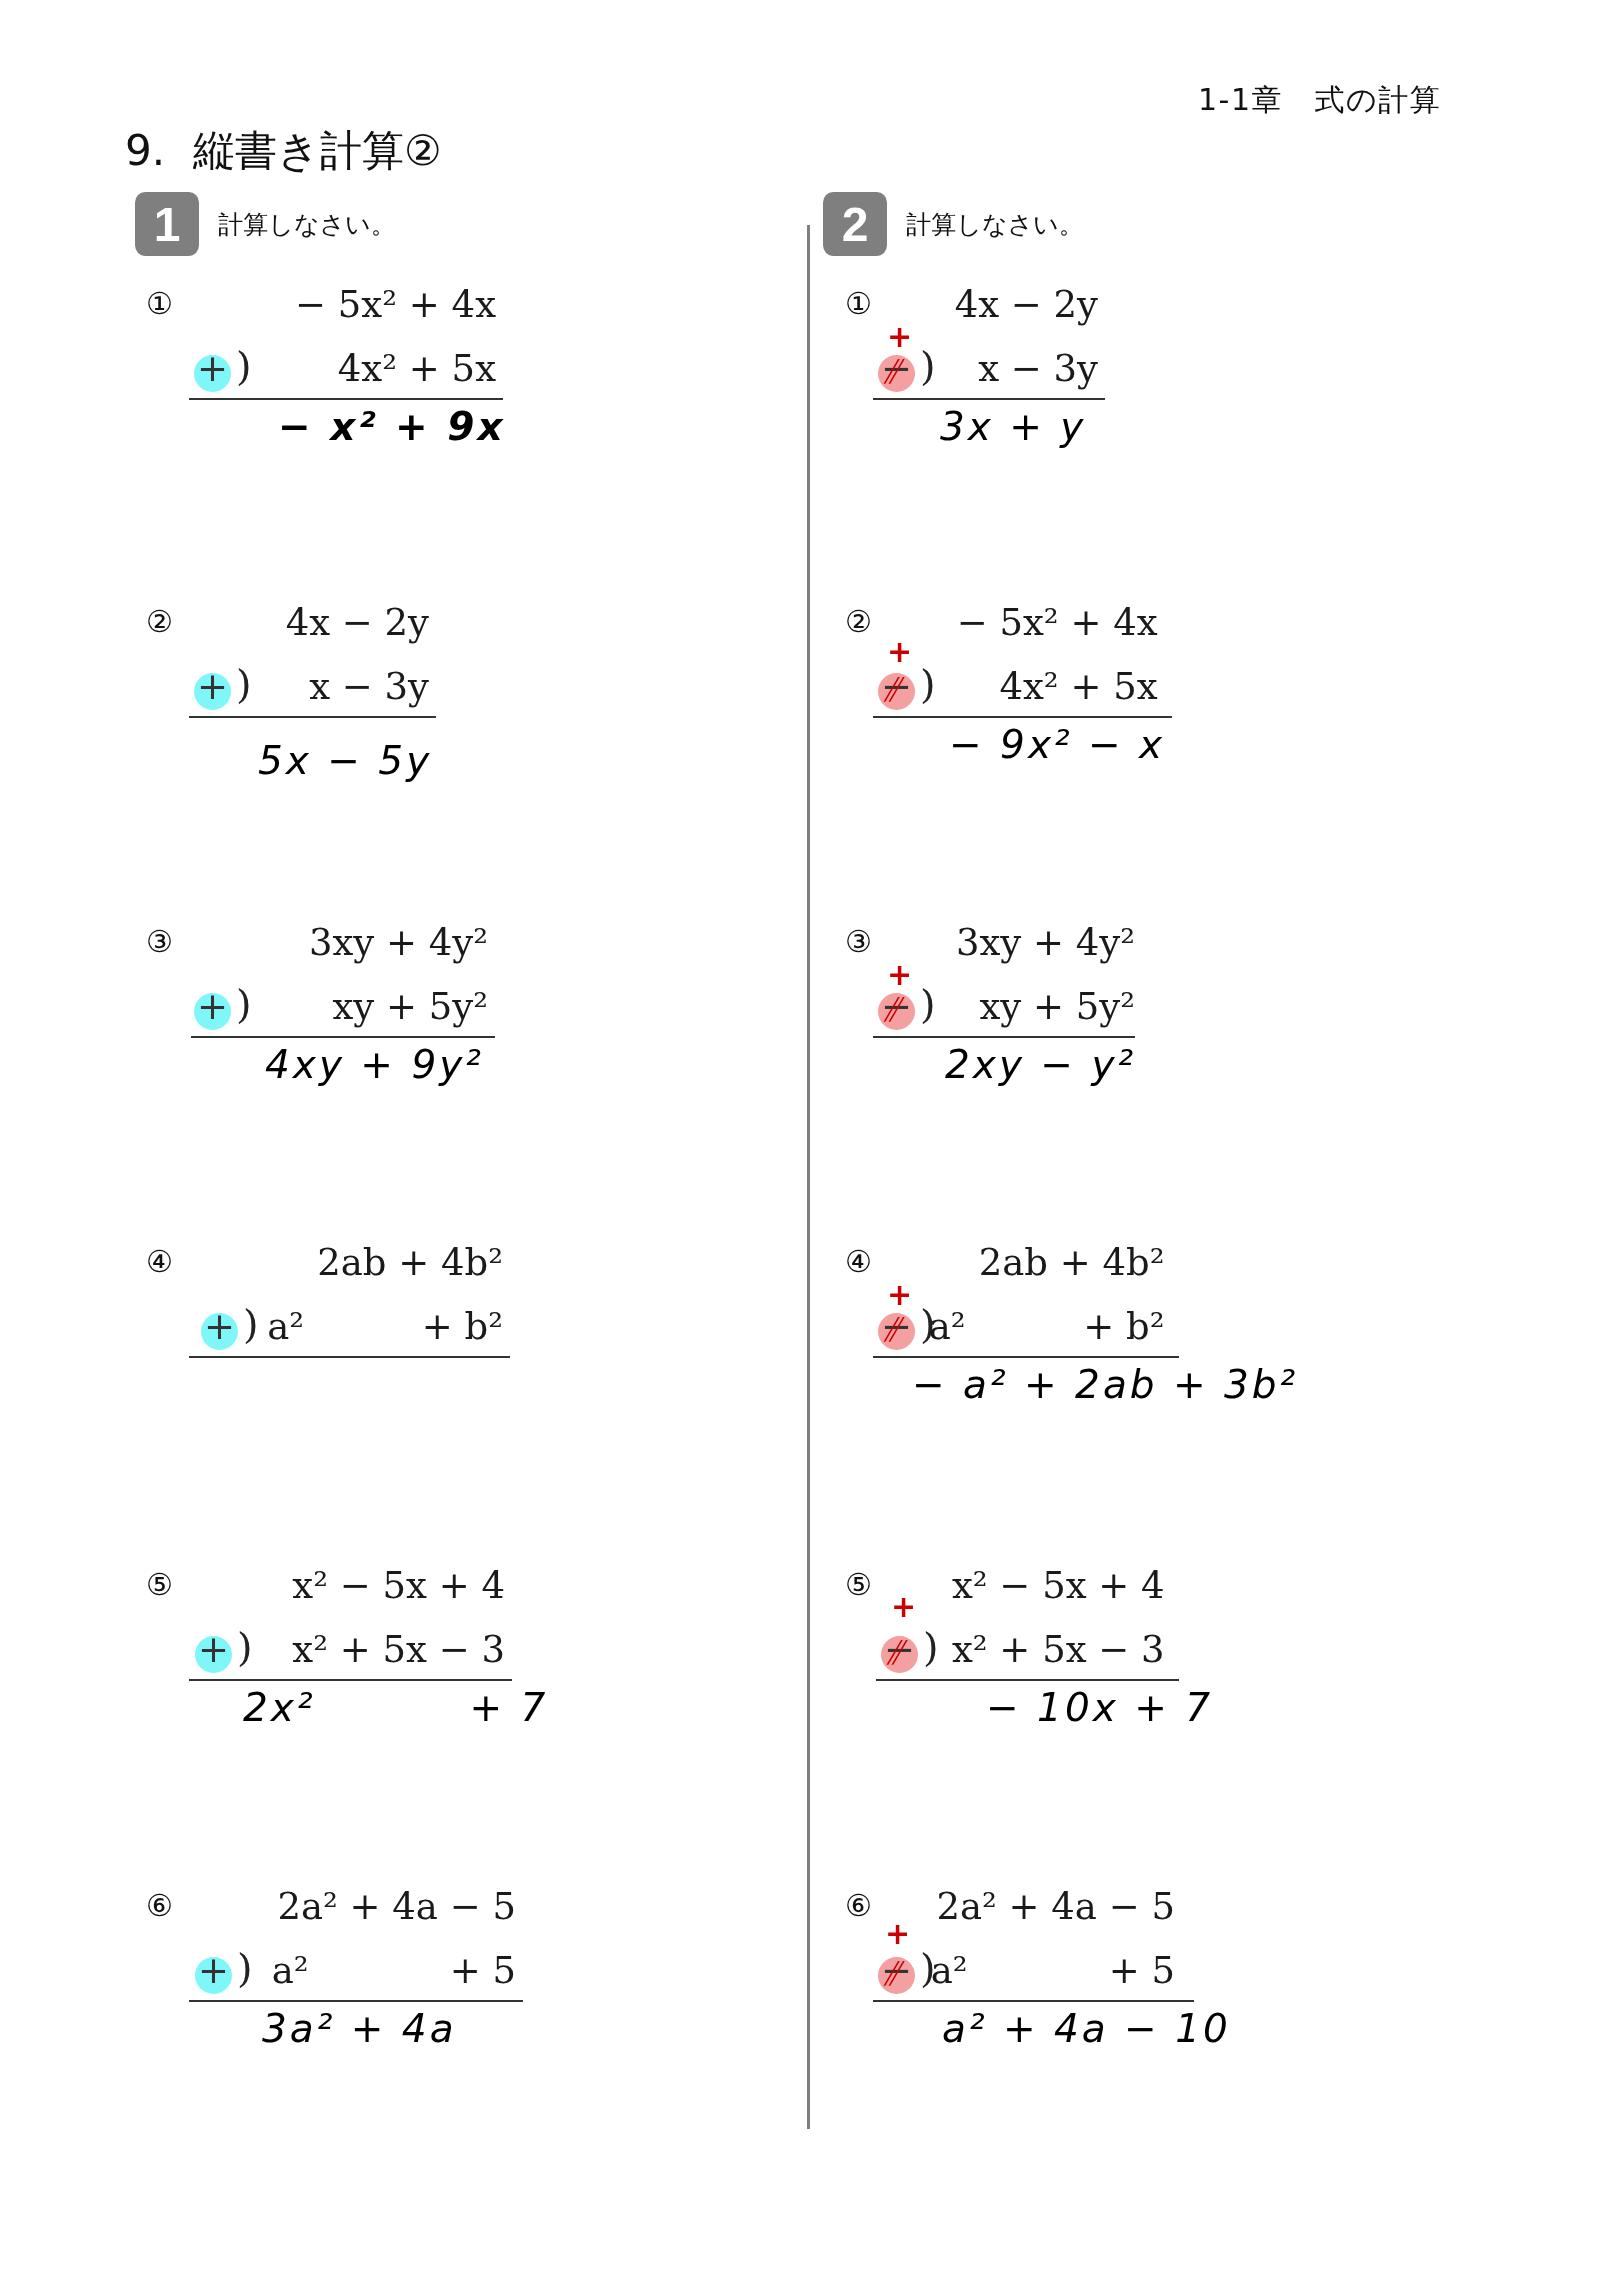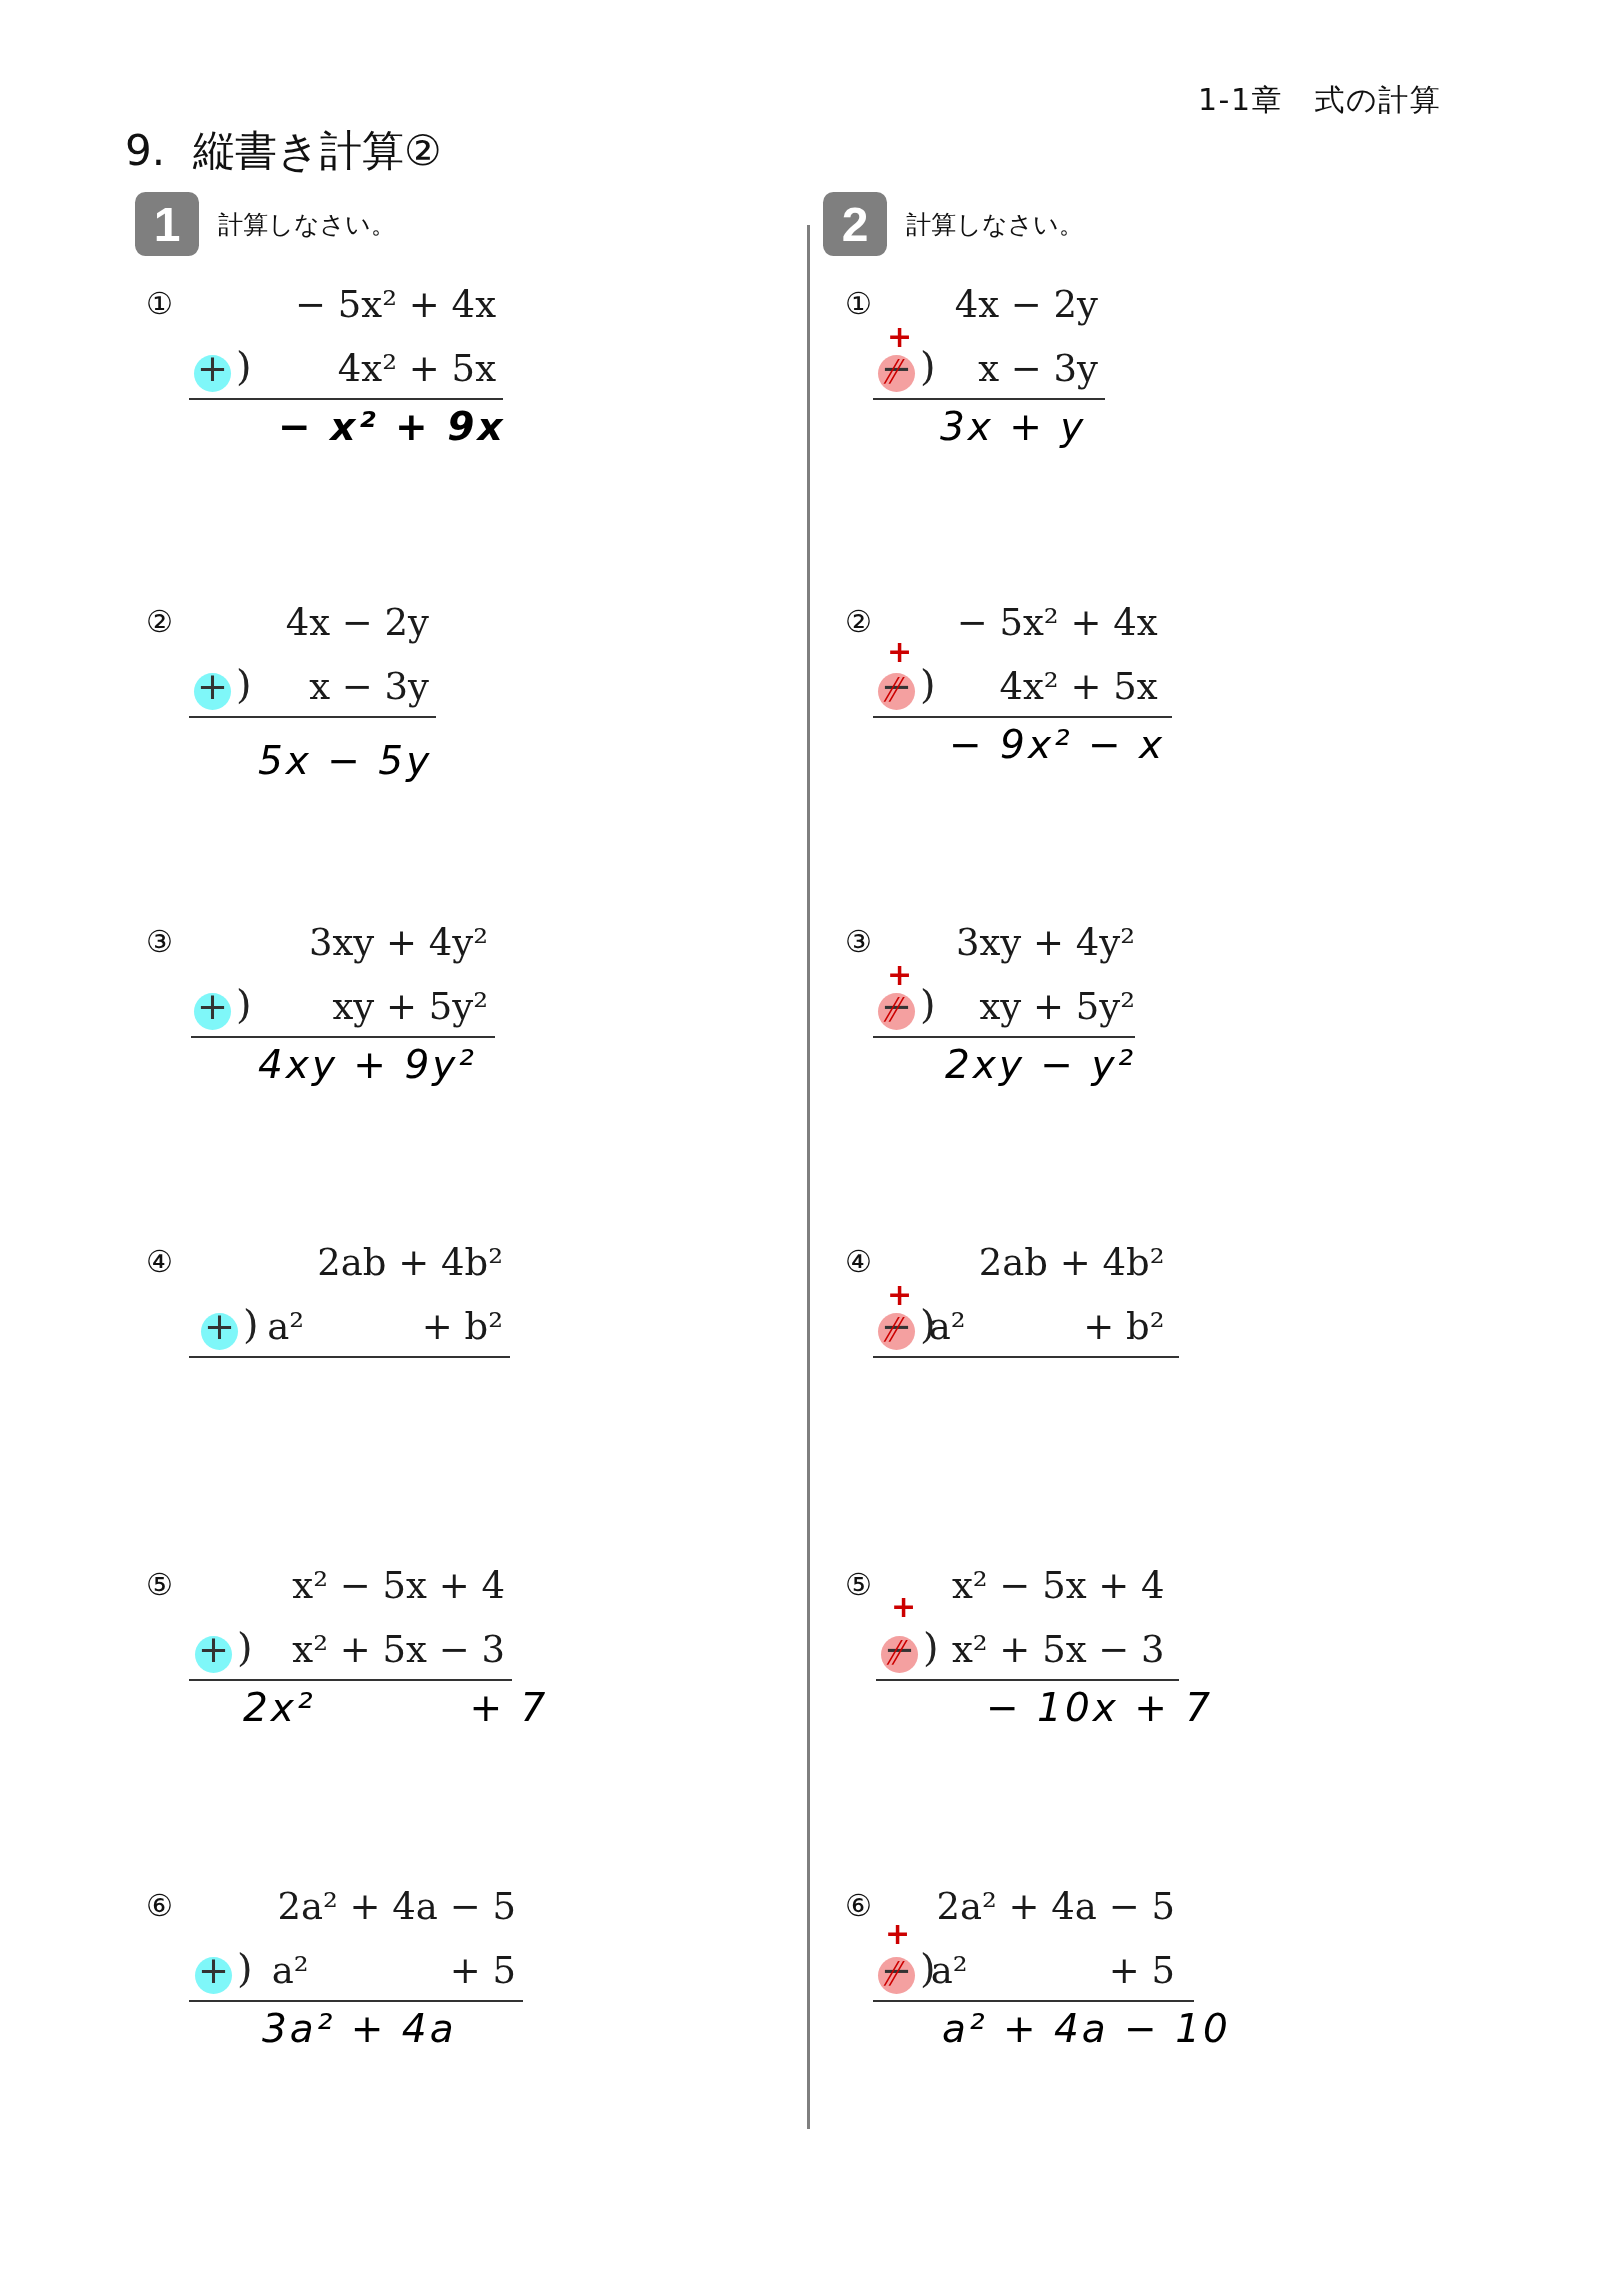--- a/index.html
+++ b/index.html
@@ -88,21 +88,21 @@
   <div class="math row1">3xy + 4y²</div>
   <div class="row2" style="left:45px;">
     <div class="opwrap">
       <div class="hl blue"></div>
       <div class="op">+</div>
     </div>
     <div class="paren">)</div>
     <div class="math term2">xy + 5y²</div>
   </div>
   <div class="rule" style="left:45px;"></div>
-  <div class="answer" style="left:112px;">4xy + 9y²</div>
+  <div class="answer" style="left:119px;">4xy + 9y²</div>
 </div>
 
 <div class="prob" style="left:146px; top:1241px; width:357px;">
   <div class="pnum">④</div>
   <div class="math row1">2ab + 4b²</div>
   <div class="row2" style="left:52px;">
     <div class="opwrap">
       <div class="hl blue"></div>
       <div class="op">+</div>
     </div>
@@ -200,20 +200,21 @@
   <div class="row2" style="left:30px;">
     <div class="opwrap">
       <div class="hl red"></div>
       <div class="op">−</div>
       <div class="strike" style="left:12px; top:0;">⫽</div>
     </div>
     <div class="paren">)</div>
     <div class="math term2" style="right:7.4px;">a²          + b²</div>
   </div>
   <div class="rule" style="left:28px;"></div>
+  <div class="answer" style="left:67px;">− a² + 2ab + 3b²</div>
 </div>
 
 <div class="prob" style="left:845px; top:1564px; width:327px;">
   <div class="pnum">⑤</div>
   <div class="math row1" style="right:7.4px;">x² − 5x + 4</div>
   <div class="corr" style="left:46px; top:25px;">+</div>
   <div class="row2" style="left:33px;">
     <div class="opwrap">
       <div class="hl red"></div>
       <div class="op">−</div>

